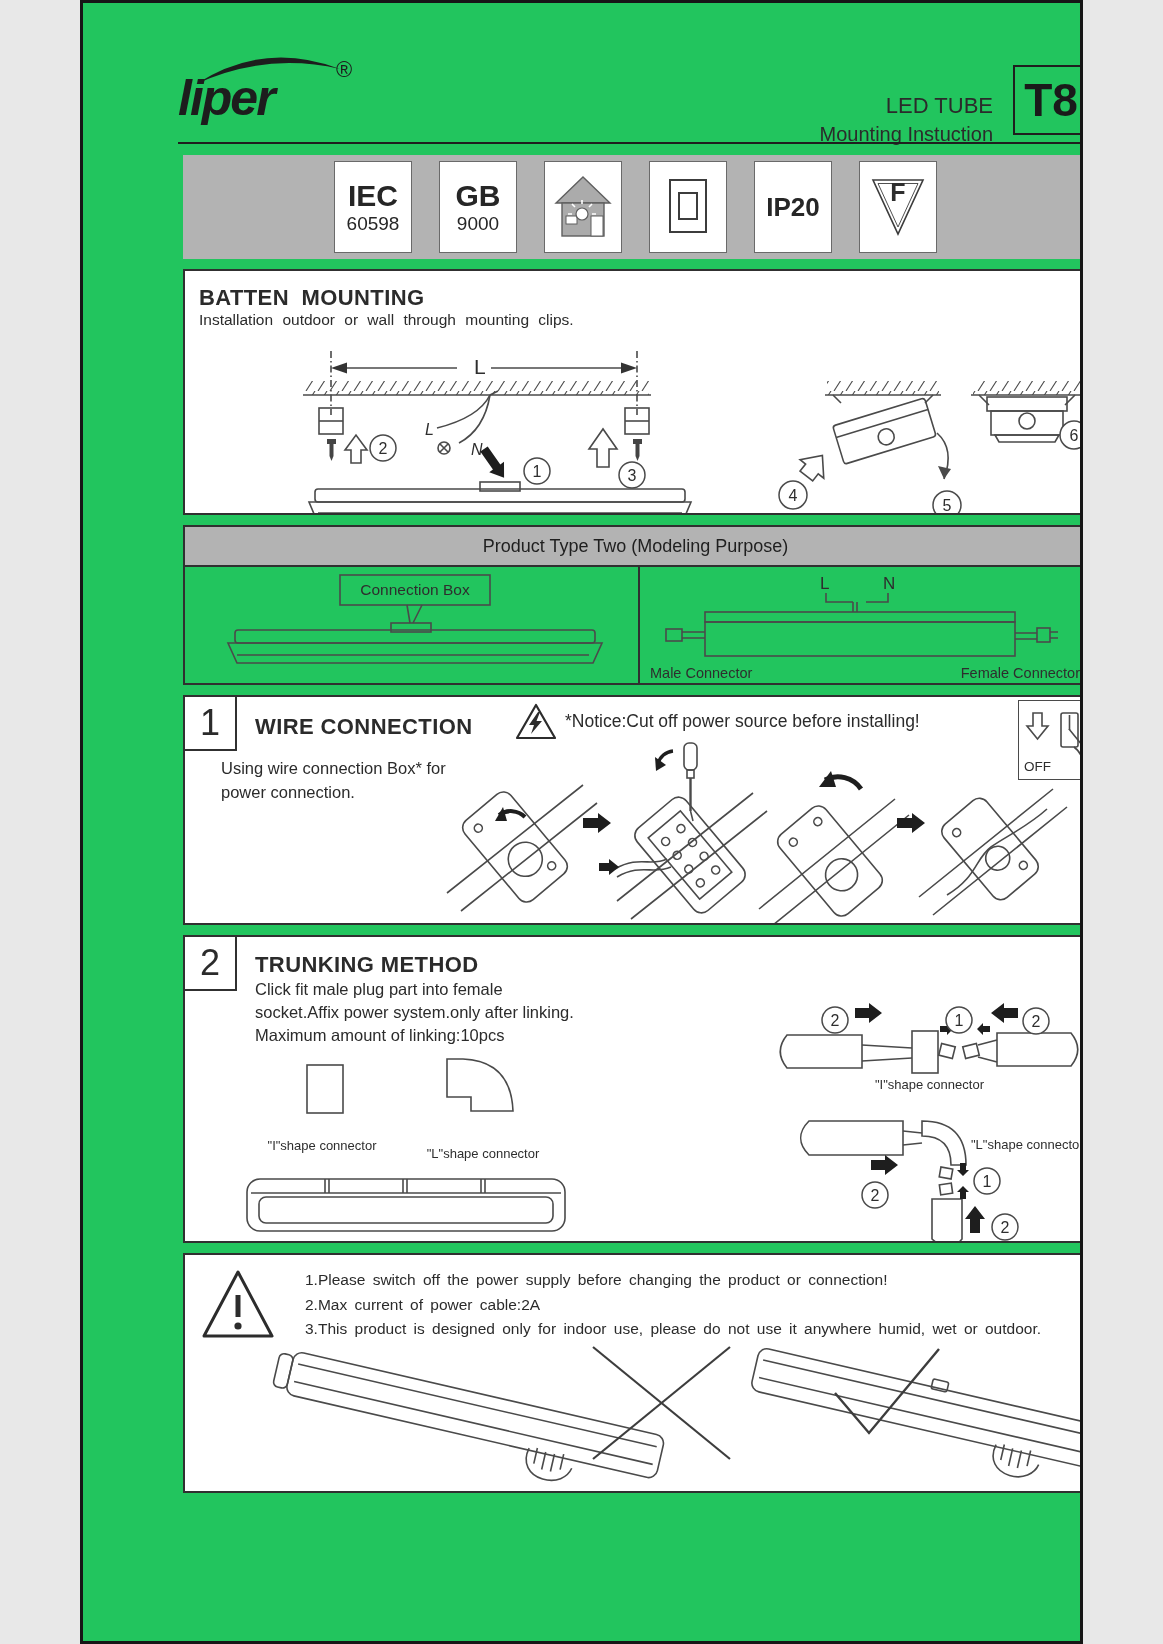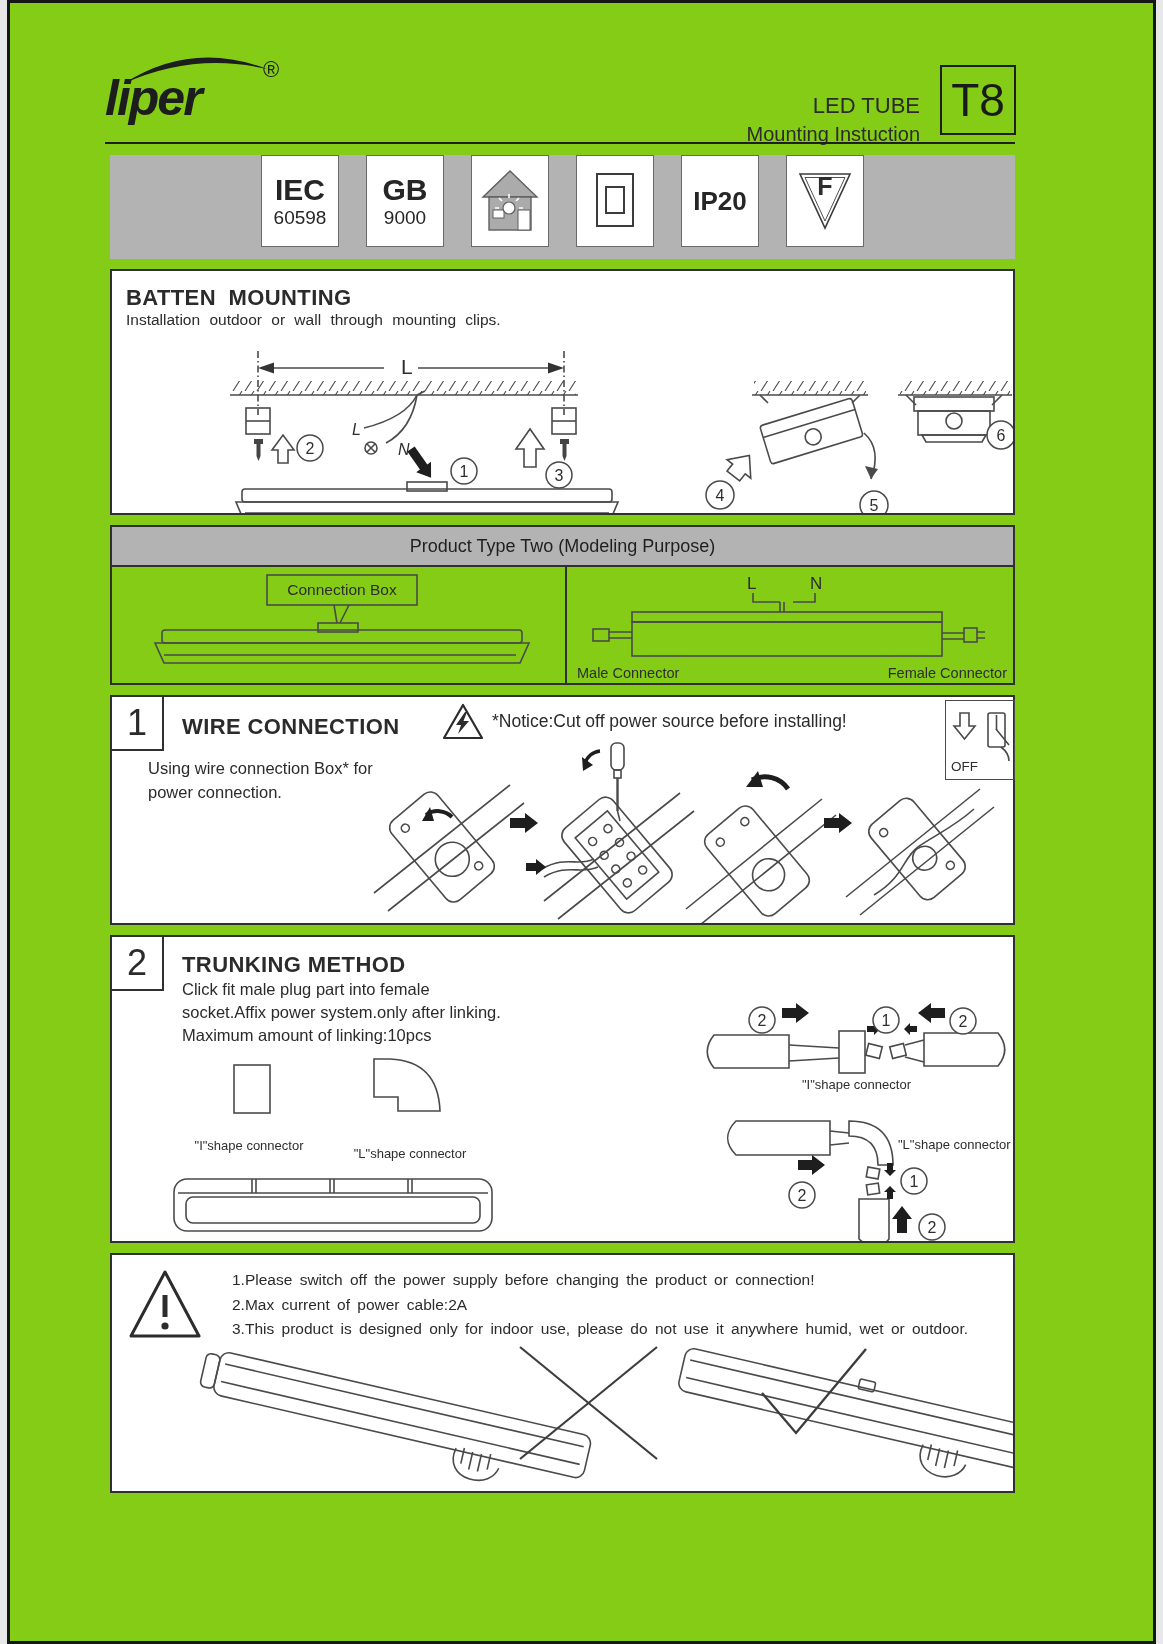--- a/index.html
+++ b/index.html
@@ -1,16 +1,16 @@
 <!DOCTYPE html>
 <html><head>
 <meta charset="utf-8">
 <style>
   html,body{margin:0;padding:0;background:#e8e8e8;}
-  #page{position:relative;width:1149px;height:1644px;background:#84cc16;border:3px solid #161616;
+  #page{position:relative;width:1003px;height:1644px;background:#22c55e;border:3px solid #161616;
         box-sizing:border-box;font-family:"Liberation Sans",sans-serif;color:#2b2b2b;overflow:hidden;margin:0 auto;}
   .abs{position:absolute;}
   .section{position:absolute;left:100px;width:905px;border:2px solid #303030;background:#fff;box-sizing:border-box;}
   .numbox{position:absolute;left:0;top:0;width:50px;height:52px;border-right:2px solid #303030;border-bottom:2px solid #303030;
           display:flex;align-items:center;justify-content:center;font-size:36px;font-weight:400;background:#fff;}
   .sec-title{font-weight:bold;font-size:22px;letter-spacing:.4px;}
   .gray-head{background:#b3b3b3;border-bottom:2px solid #303030;display:flex;align-items:center;justify-content:center;
              font-size:18px;color:#1f1f1f;}
   .certbox{background:#fff;border:1px solid #6a6a6a;width:76px;height:90px;display:flex;flex-direction:column;
            align-items:center;justify-content:center;text-align:center;line-height:1;}
@@ -33,25 +33,25 @@
     </svg>
     <div class="abs logo-word" style="left:0px;top:16px;">liper</div>
     <div class="abs" style="left:158px;top:4px;font-size:22px;color:#1d1d1d;">®</div>
   </div>
 
   <div class="abs" style="left:610px;top:72px;width:300px;text-align:right;line-height:1.35;margin-top:16px;">
     <div style="font-size:22px;">LED TUBE</div>
     <div style="font-size:20px;">Mounting Instuction</div>
   </div>
 
-  <div class="abs" style="left:930px;top:62px;width:72px;height:66px;border:2px solid #1f1f1f;display:flex;align-items:center;justify-content:center;font-size:46px;font-weight:normal;color:#1a1a1a;">T8</div>
+  <div class="abs" style="left:930px;top:62px;width:72px;height:66px;border:2px solid #1f1f1f;display:flex;align-items:center;justify-content:center;font-size:46px;font-weight:bold;color:#1a1a1a;">T8</div>
 
   <div class="abs" style="left:95px;top:139px;width:910px;height:2px;background:#1f1f1f;"></div>
 
-  <div class="abs" style="left:100px;top:152px;width:905px;height:104px;background:#b3b3b3;display:flex;align-items:flex-start;justify-content:center;gap:27px;">
+  <div class="abs" style="left:100px;top:152px;width:905px;height:104px;background:#b3b3b3;display:flex;align-items:center;justify-content:center;gap:27px;">
     <div class="certbox">
       <div class="cert-big">IEC</div>
       <div class="cert-small">60598</div>
     </div>
     <div class="certbox">
       <div class="cert-big">GB</div>
       <div class="cert-small">9000</div>
     </div>
     <div class="certbox">
       <svg width="58" height="66" viewBox="0 0 58 66">

